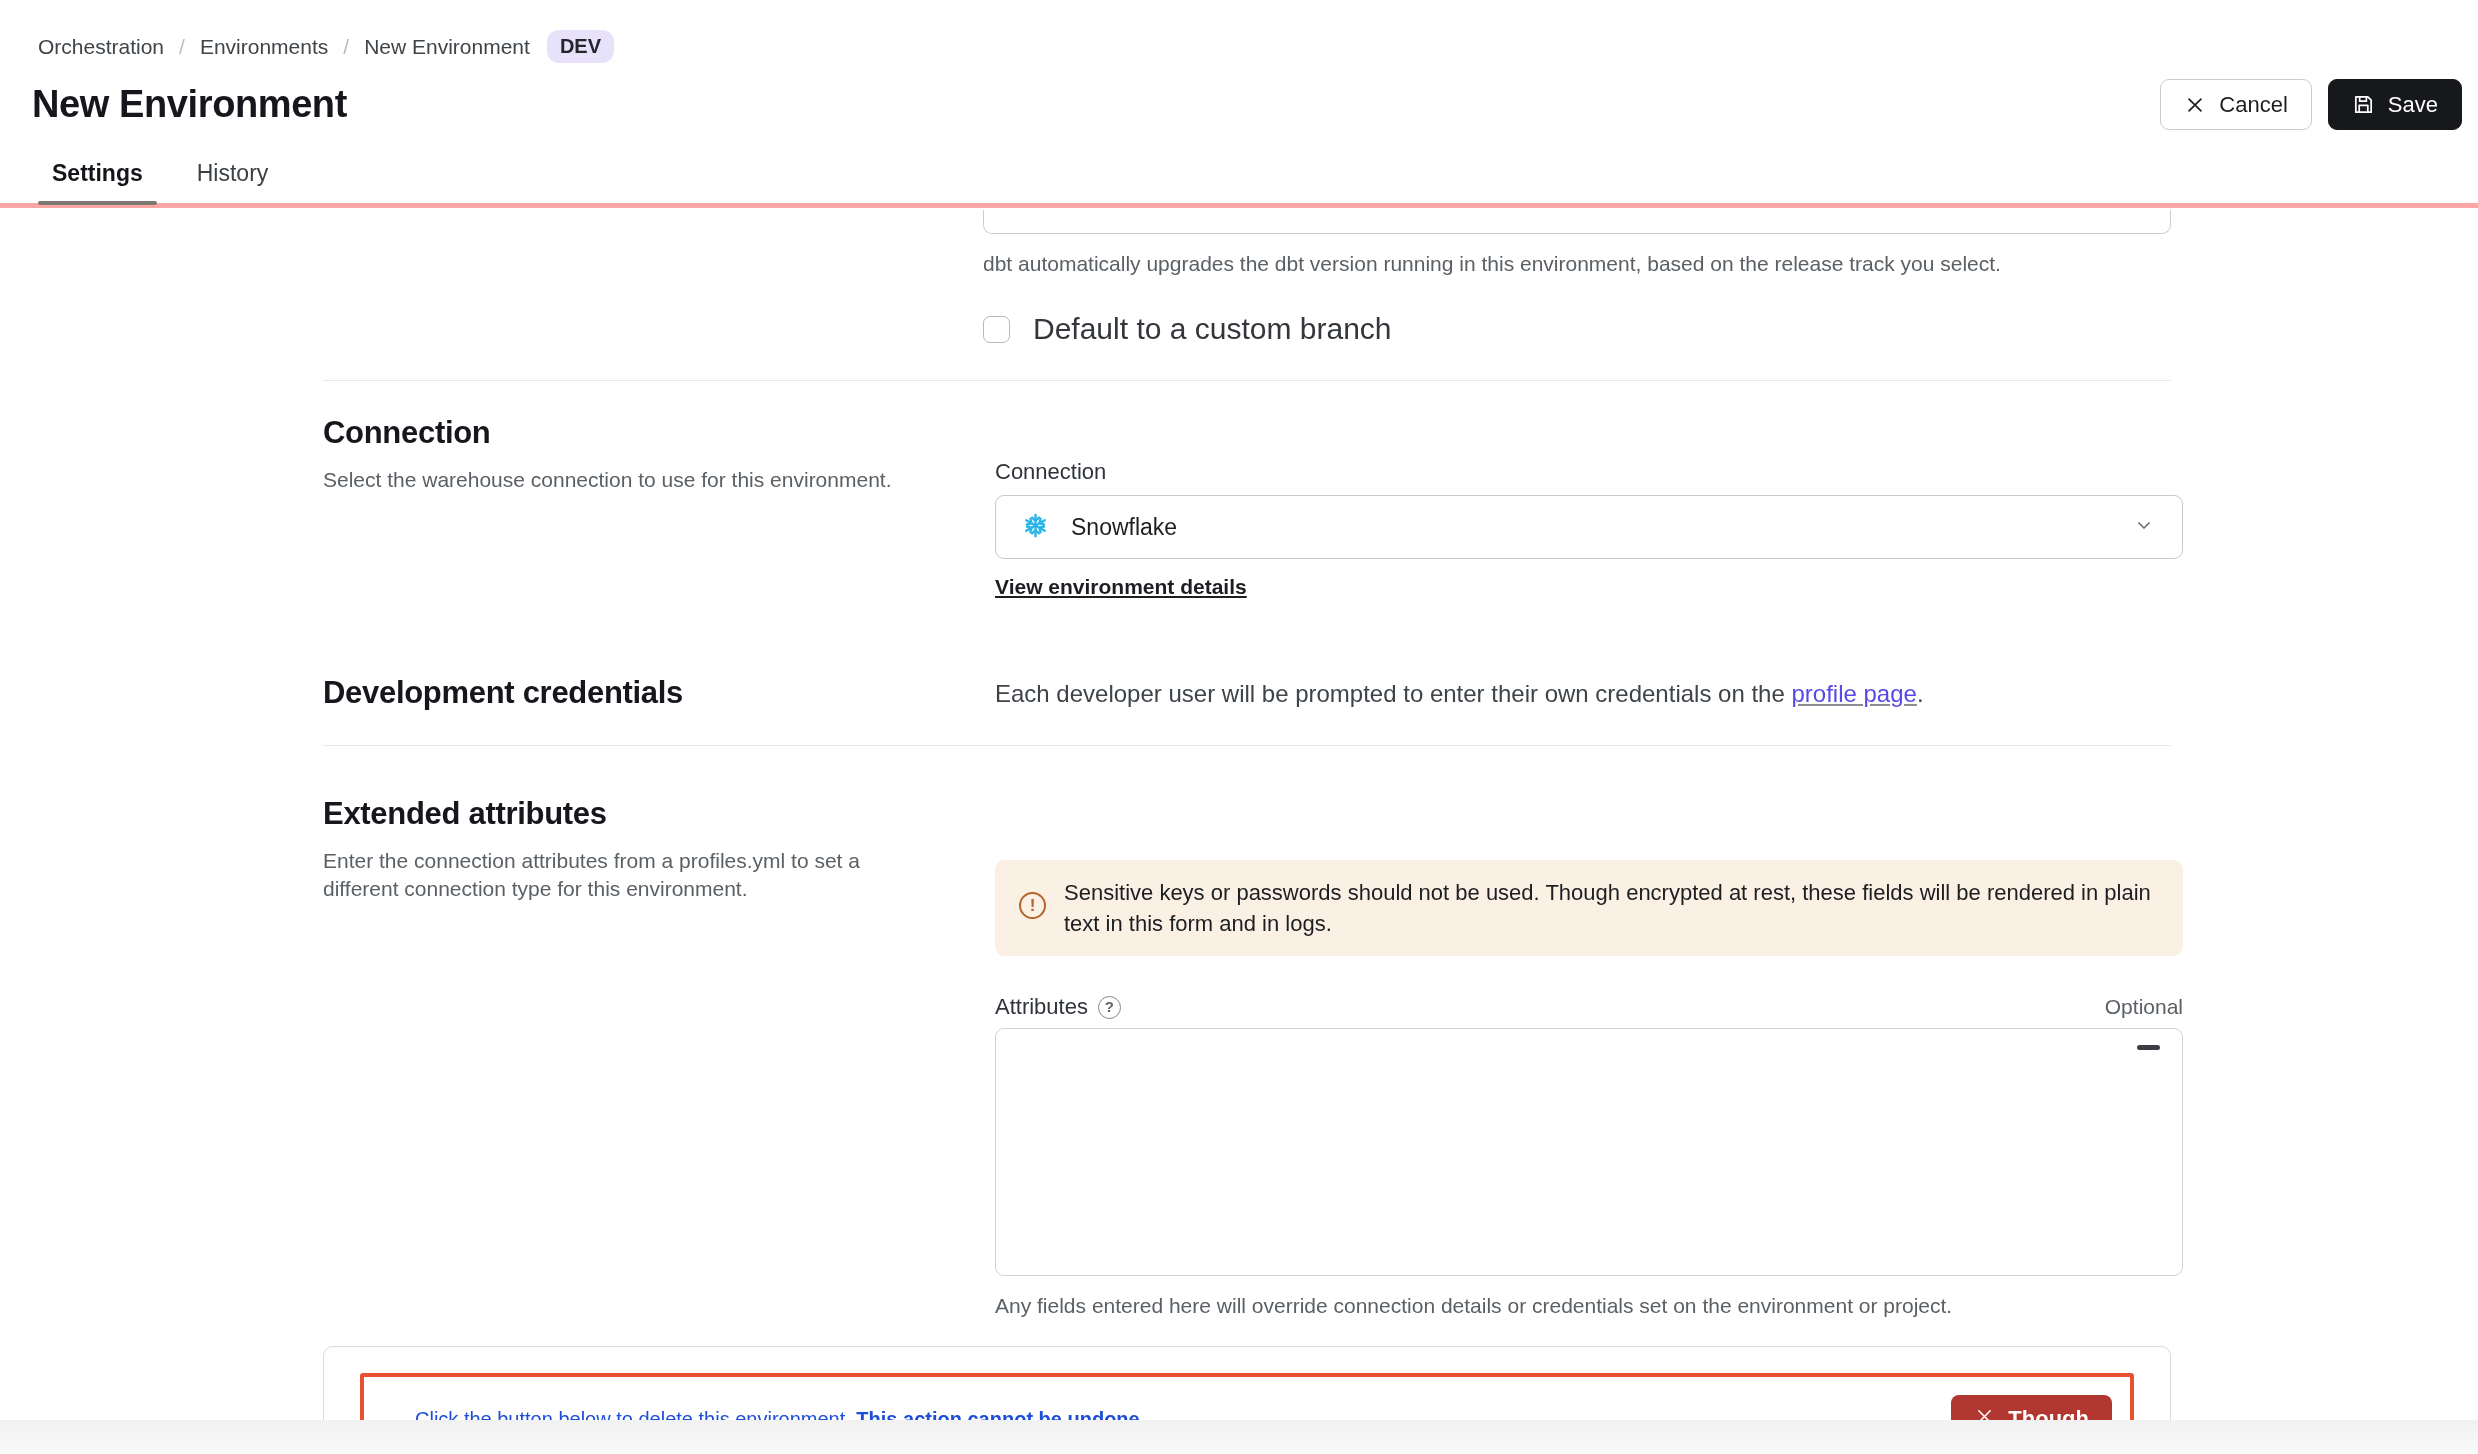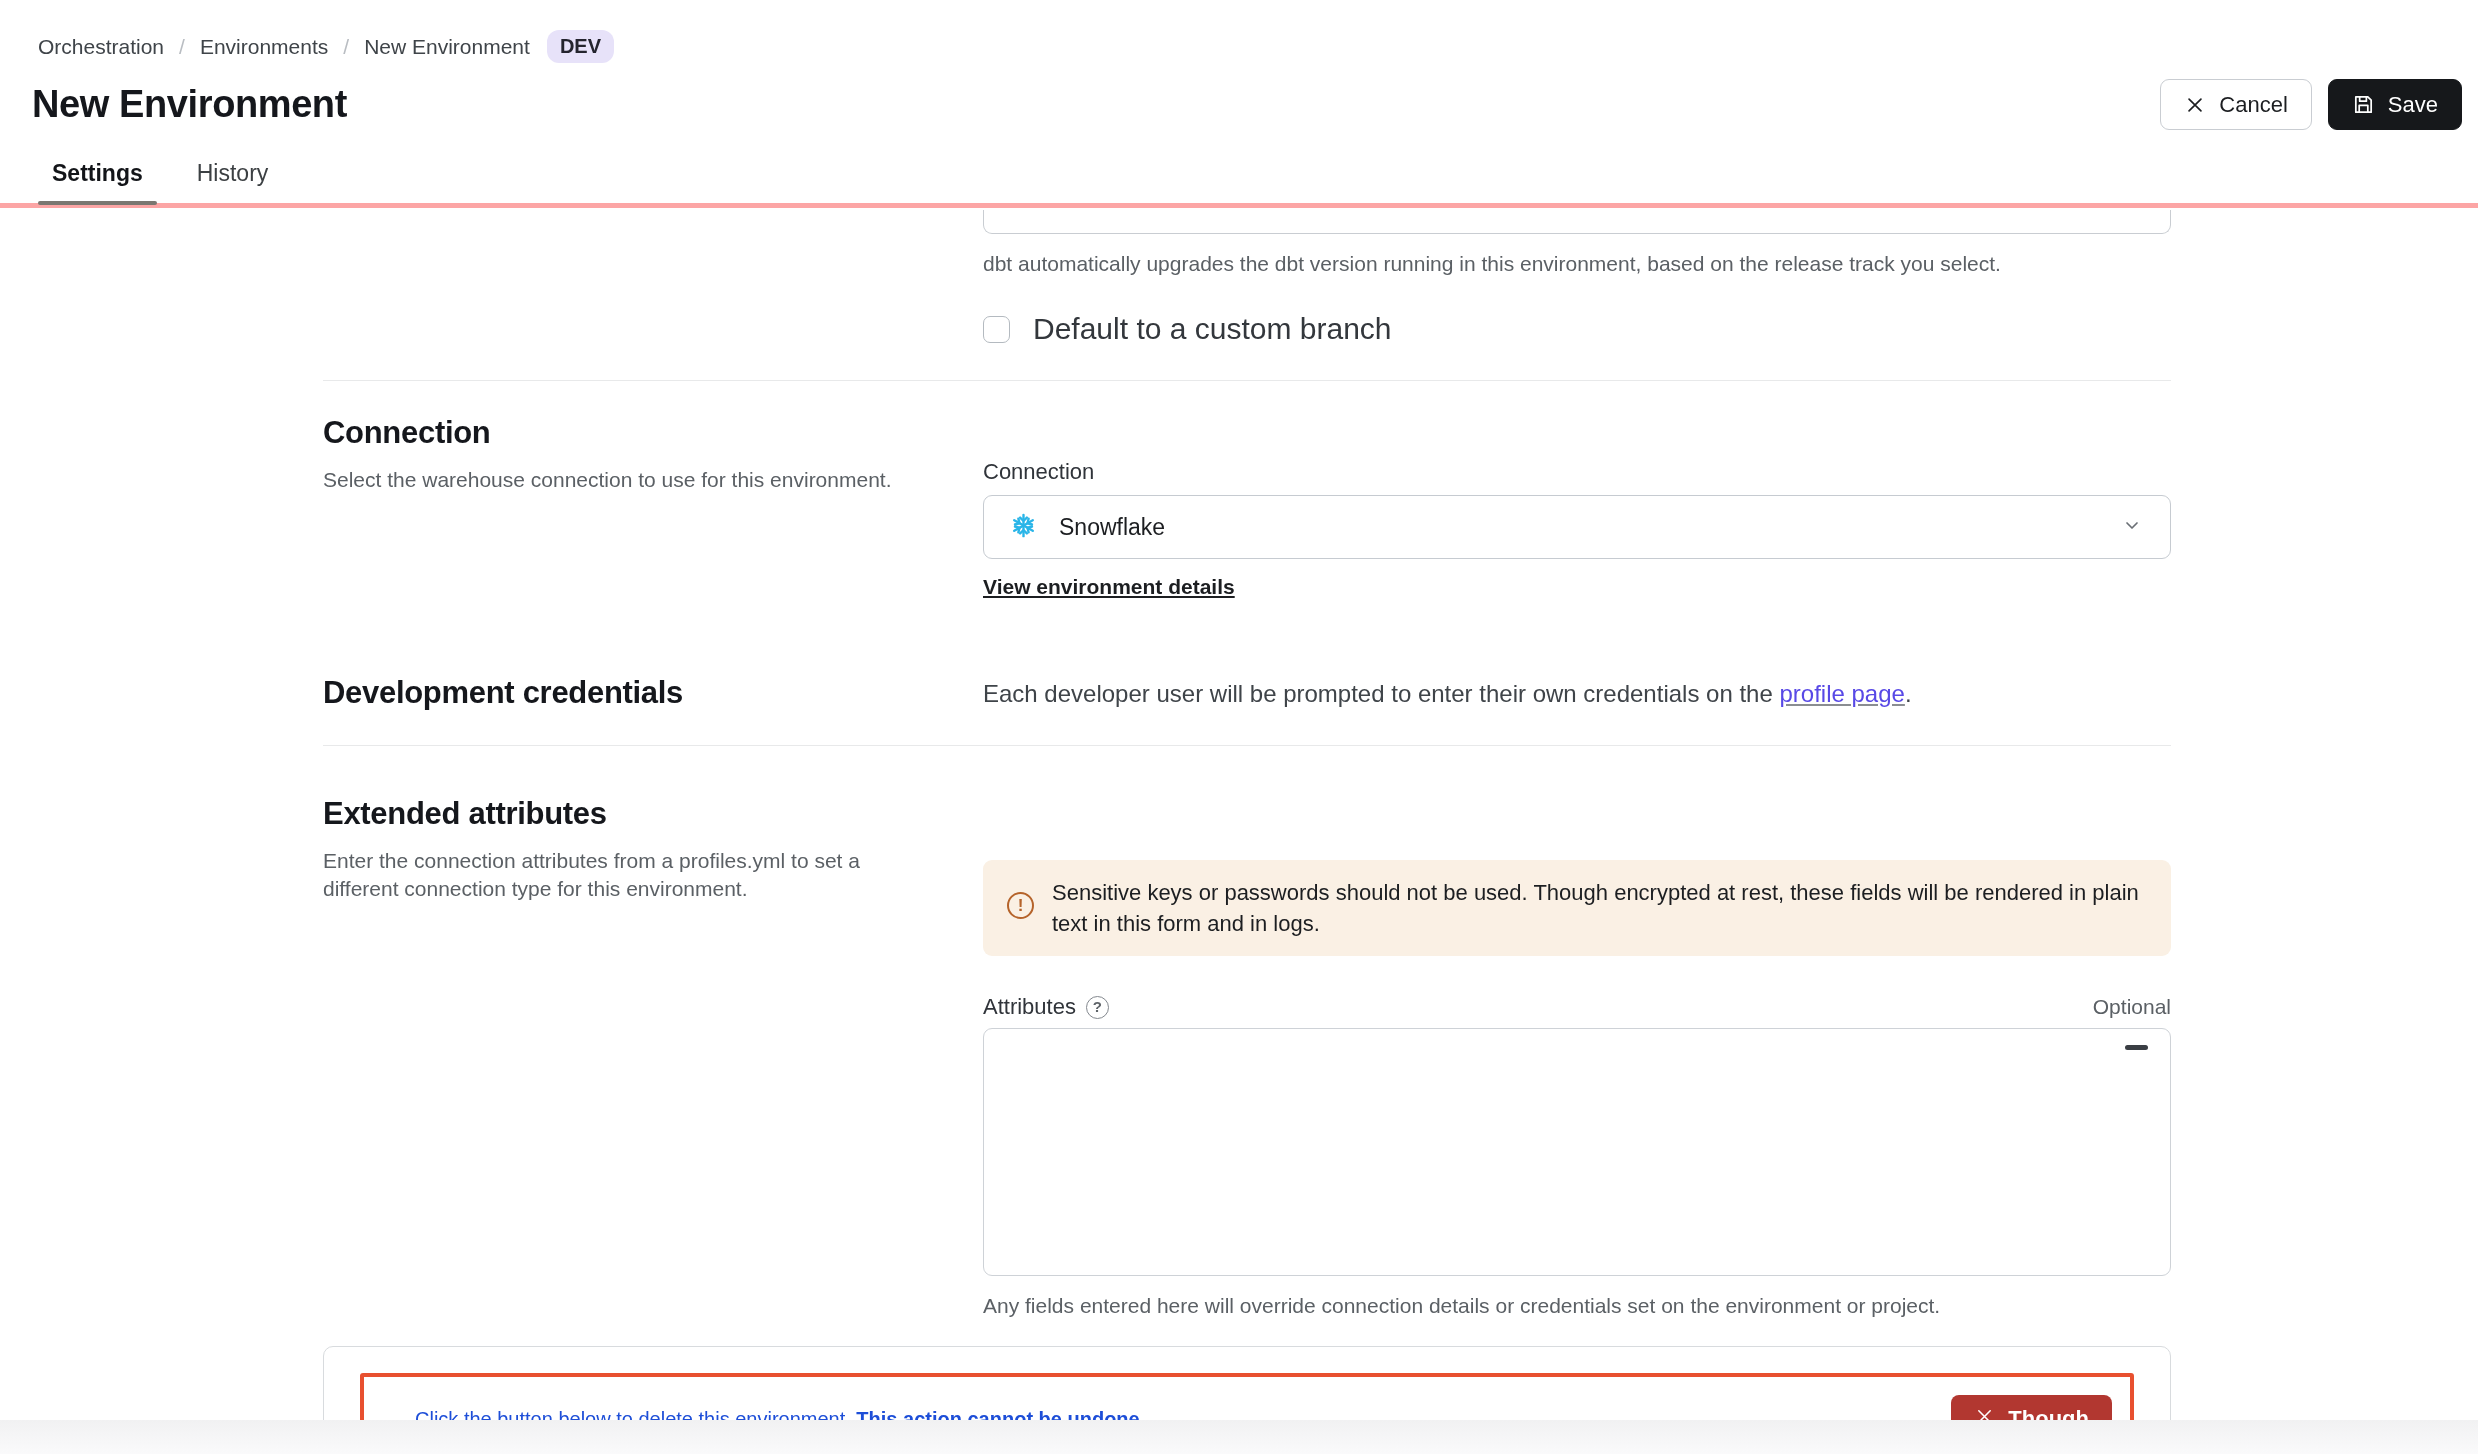--- a/index.html
+++ b/index.html
@@ -51,21 +51,21 @@
   }
   .small-helper { font-size: 21px; color: #5b6065; line-height: 28px; }
   .dbt-helper { margin-top: 16px; }
 
   .checkbox-row { margin-top: 34px; display: flex; align-items: center; gap: 23px; }
   .checkbox { width: 27px; height: 27px; border: 1.5px solid #b4bac0; border-radius: 7px; background: #fff; cursor: pointer; }
   .checkbox-label { font-size: 30px; color: #33373c; cursor: pointer; }
 
   .divider { margin-top: 34px; border-top: 1.5px solid #e8e9ea; height: 0; }
 
-  .section { display: flex; }
+  .section { display: flex; gap: 12px; }
   .sec-left { width: 660px; flex: none; }
   .sec-right { width: 1188px; flex: none; }
   .sec-h { font-size: 31px; font-weight: 700; color: #15171c; letter-spacing: -0.3px; }
   .sec-desc { margin-top: 15px; max-width: 600px; }
 
   .section-connection { padding-top: 34px; }
   .section-connection .sec-right { padding-top: 44px; }
   .field-label { font-size: 22px; font-weight: 500; color: #30343a; display: inline-flex; align-items: center; gap: 10px; }
   .select {
     margin-top: 10px; height: 64px; border: 1.5px solid #c6cbd1; border-radius: 9px;

